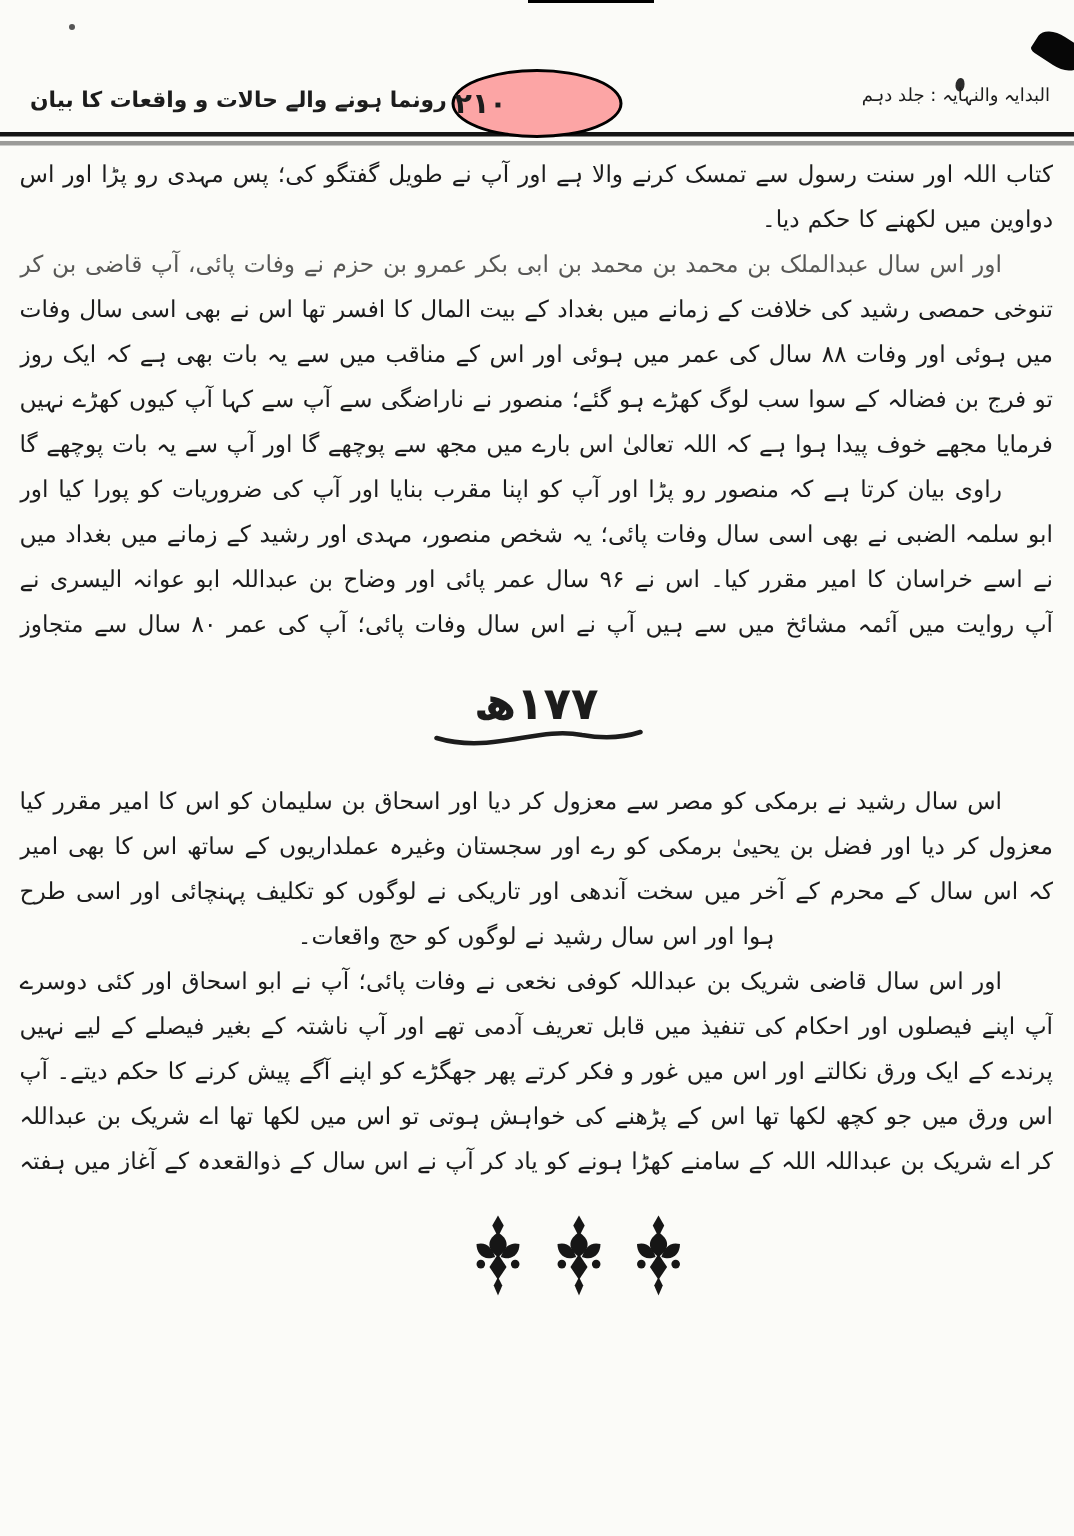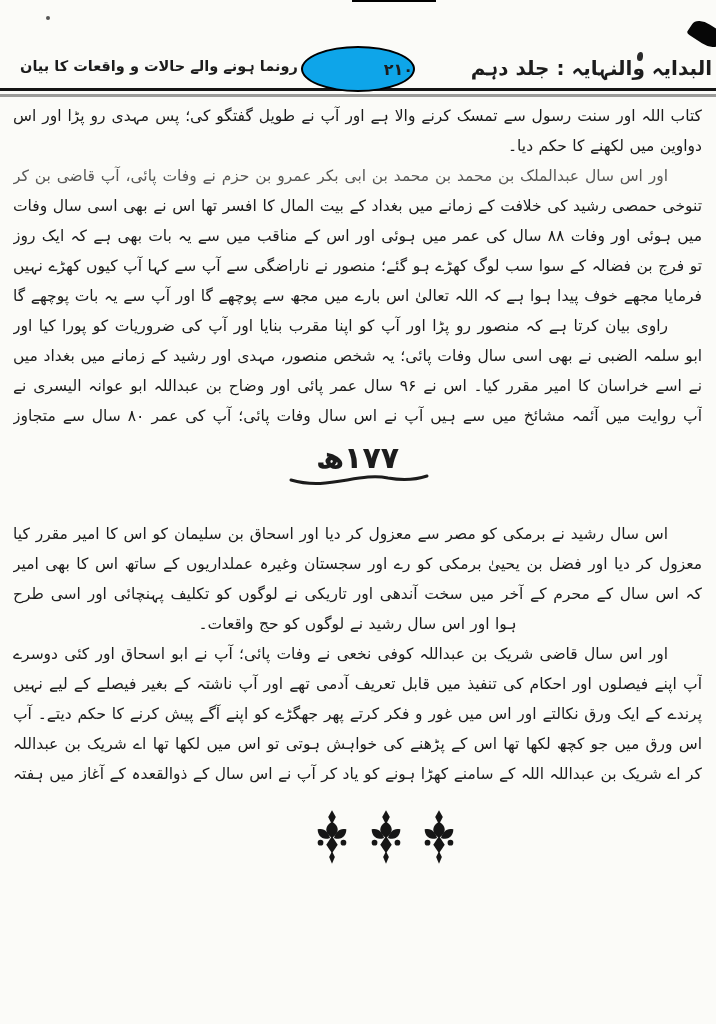--- a/index.html
+++ b/index.html
@@ -13,44 +13,44 @@
     background:#fbfbf8;overflow:hidden;direction:rtl;
     color:#1c1c1c;
   }
   
   .artifact-topline{position:absolute;top:0;left:352px;width:84px;height:2px;background:#000;}
   .artifact-corner{position:absolute;top:24px;right:-7px;width:34px;height:20px;background:#070707;
     transform:rotate(33deg);border-radius:45% 12% 45% 12%;}
   .artifact-speck{position:absolute;top:52px;right:73px;width:6px;height:9px;background:#2b2b2b;border-radius:60% 40% 55% 45%;}
   .artifact-dot{position:absolute;top:16px;left:46px;width:4px;height:4px;background:#555;border-radius:50%;}
   
-  .book-title{position:absolute;top:56px;right:4px;font-size:20px;font-weight:bold;letter-spacing:.3px;}
+  .book-title{position:absolute;top:56px;right:16px;font-size:12px;font-weight:normal;letter-spacing:.3px;}
   .chapter-title{position:absolute;top:58px;left:20px;font-size:14.5px;font-weight:bold;}
   .page-oval{
     position:absolute;top:46px;left:301px;width:110px;height:42px;
-    border:2px solid #000;border-radius:50%;background:#0ea5e9;z-index:3;
-    display:flex;align-items:center;justify-content:flex-start;
-    font-size:16px;font-weight:bold;
+    border:2px solid #000;border-radius:50%;background:#fca5a5;z-index:3;
+    display:flex;align-items:center;justify-content:flex-end;
+    font-size:19px;font-weight:bold;
   }
   .rule-black{position:absolute;top:88px;left:0;right:0;height:3px;background:#141414;z-index:1;}
   .rule-gray{position:absolute;top:94px;left:0;right:0;height:2.5px;background:#9b9b99;z-index:1;}
   
   .content{position:absolute;top:101px;right:14px;left:13px;z-index:2;}
   .line{
     font-size:15.5px;line-height:30px;height:30px;overflow:hidden;
     text-align:justify;text-align-last:justify;
     word-spacing:.5px;
   }
   .line.end{text-align-last:right;}
   .line.center{text-align-last:center;}
   .line.indent{padding-right:34px;}
   .line.faded{color:#585856;}
   
   .year-heading-wrap{height:80px;padding-top:8px;text-align:center;}
-  .year-text{font-size:30px;font-weight:bold;line-height:38px;letter-spacing:1px;}
+  .year-text{font-size:30px;font-weight:bold;line-height:38px;letter-spacing:1px;margin-top:12px;}
   .swash{display:block;margin:-6px auto 0;}
   
   .ornaments{margin-top:20px;text-align:center;transform:translateX(28px);}
   .ornaments svg{display:inline-block;margin:0 3px;vertical-align:middle;}
 </style>
 </head>
 <body>
 
 <div class="page">
 

